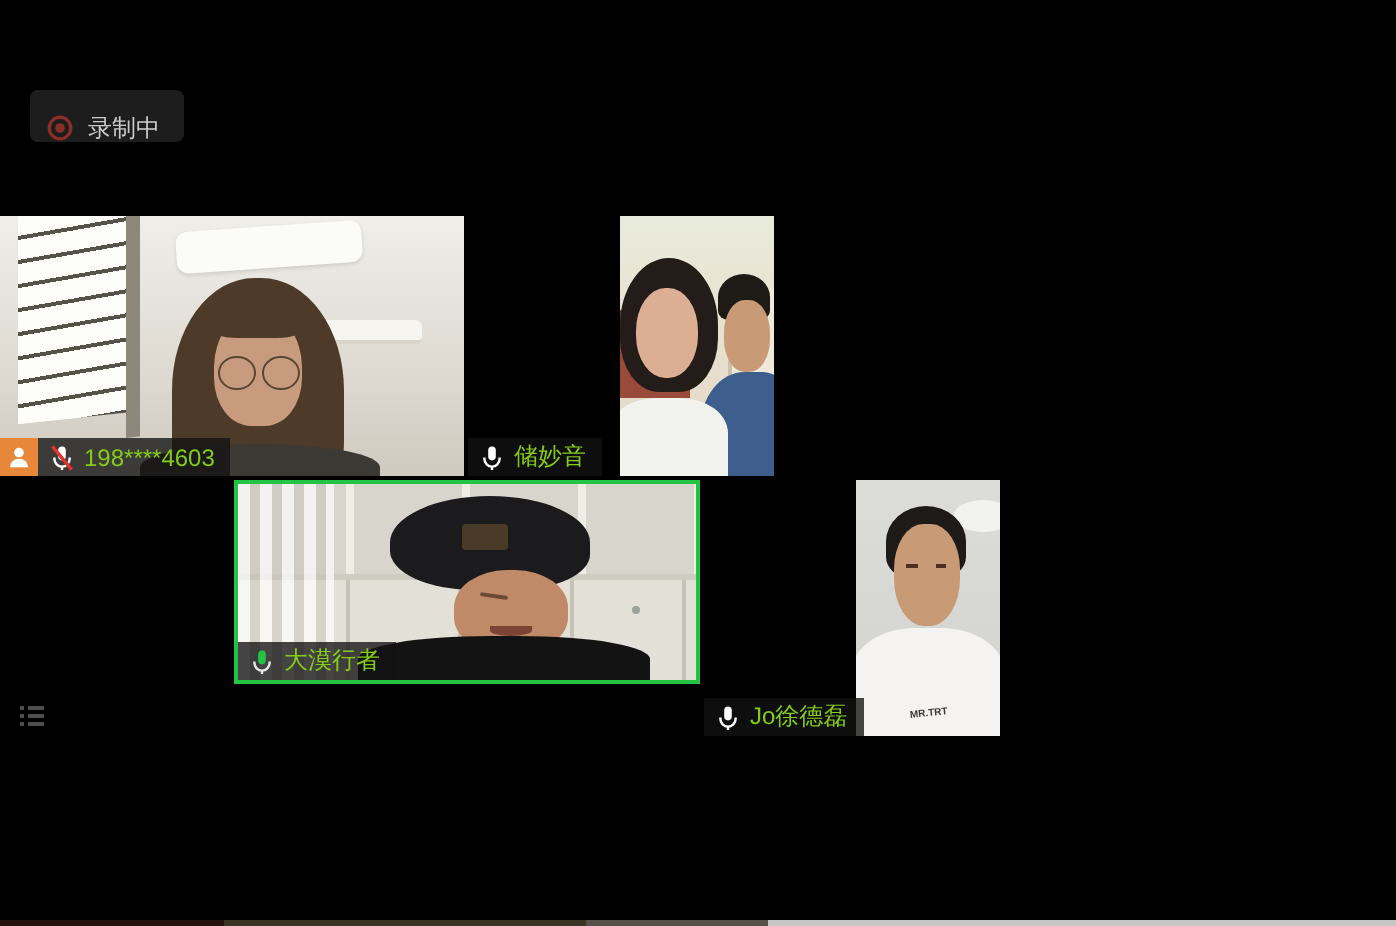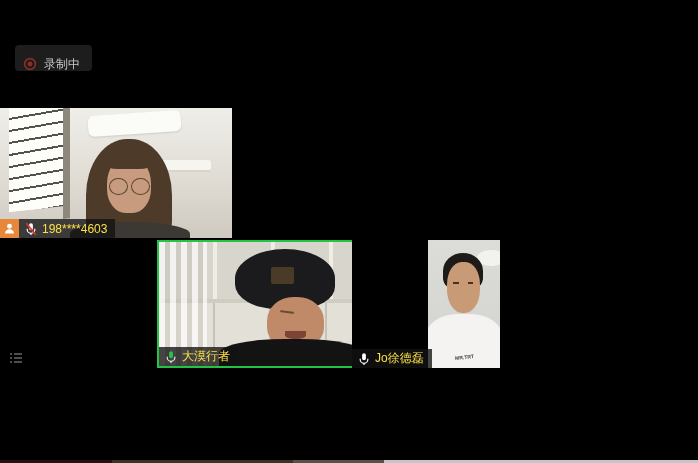--- a/index.html
+++ b/index.html
@@ -20,21 +20,21 @@
   
   .rec-badge{position:absolute;left:15px;top:25px;height:26px;display:flex;align-items:center;gap:7px;
     background:#1d1d1d;border-radius:4px;padding:12px 12px 0 8px;cursor:default;}
   .rec-badge span{font-size:12px;color:#c9c9c9;}
 
   
   .tile{position:absolute;background:#000;overflow:hidden;}
   .t1{left:0;top:88px;width:232px;height:130px;}
   .t2{left:234px;top:88px;width:231px;height:130px;}
   .t3{left:467px;top:88px;width:231px;height:130px;background:#29292b;}
-  .t4{left:117px;top:220px;width:233px;height:128px;border:2px solid #23c343;margin-left:40px;}
+  .t4{left:117px;top:220px;width:233px;height:102px;border:2px solid #23c343;}
   .t5{left:352px;top:220px;width:231px;height:128px;}
 
   .scene{position:absolute;inset:0;}
   .scene *{position:absolute;}
 
   
   .t1 .scene{background:linear-gradient(180deg,#efeee9 0%,#e0dcd4 55%,#cfc9bf 100%);}
   .t1 .window{left:4%;top:0;width:24%;height:80%;background:#fcfcf8;transform:skewY(-6deg);transform-origin:top left;
     background-image:repeating-linear-gradient(176deg,#fdfdfa 0 10px,#55524a 10px 12px);}
   .t1 .window-frame{left:27%;top:0;width:3%;height:85%;background:#8e877b;transform:skewY(-6deg);transform-origin:top left;}
@@ -97,21 +97,21 @@
   .t5 .hair{left:21%;top:10%;width:56%;height:28%;background:#1e1a18;border-radius:50% 50% 30% 30%;}
   .t5 .face{left:26%;top:17%;width:46%;height:40%;background:#c99a76;border-radius:44% 44% 46% 46%;}
   .t5 .eye-l{left:35%;top:33%;width:8%;height:2px;background:#4a3022;}
   .t5 .eye-r{left:55%;top:33%;width:8%;height:2px;background:#4a3022;}
   .t5 .shirt{left:-4%;bottom:-2%;width:108%;height:44%;background:#f4f3f1;border-radius:42% 42% 0 0;}
   .t5 .shirt-text{left:38%;bottom:6%;font-size:5px;color:#3a3a3a;transform:rotate(-6deg);font-weight:bold;}
 
   
   .tagrow{position:absolute;left:0;bottom:0;display:flex;align-items:stretch;}
   .nametag{display:flex;align-items:center;gap:4px;background:rgba(18,18,18,.78);
-    height:19px;padding:0 8px 0 5px;color:#fde047;font-size:12px;white-space:nowrap;}
+    height:19px;padding:0 8px 0 5px;color:#84cc16;font-size:12px;white-space:nowrap;}
   .member-badge{width:19px;height:19px;background:#e7873a;display:flex;align-items:center;justify-content:center;}
   .micicon{display:block;}
 
   
   .list-btn{position:absolute;left:8px;top:330px;width:16px;height:16px;cursor:pointer;}
 
   
   .bottom-edge{position:absolute;left:0;bottom:0;width:100%;height:3px;display:flex;}
   .bottom-edge .seg1{width:16%;background:#241310;}
   .bottom-edge .seg2{width:26%;background:#3a3523;}
@@ -159,20 +159,44 @@
             <rect x="5.1" y="1.2" width="3.8" height="7" rx="1.9" fill="#fff"></rect>
             <path d="M3.2 6.8v.7a3.8 3.8 0 0 0 7.6 0v-.7" stroke="#fff" stroke-width="1.2" fill="none"></path>
             <line x1="7" y1="11.4" x2="7" y2="13" stroke="#fff" stroke-width="1.2"></line>
             <line x1="2.2" y1="1.2" x2="11.8" y2="12.8" stroke-width="1.7" stroke="#e0332c"></line>
           </svg>
           <span>198****4603</span>
         </div>
       </div>
     </div>
 
+    <div class="tile t2">
+      <div class="scene">
+        <div class="portrait">
+          <div class="cabinet"></div>
+          <div class="door"></div>
+          <div class="man-hair"></div>
+          <div class="man-face"></div>
+          <div class="man-shirt"></div>
+          <div class="girl-hair"></div>
+          <div class="girl-face"></div>
+          <div class="girl-shirt"></div>
+        </div>
+      </div>
+      <div class="tagrow">
+        <div class="nametag">
+          <svg class="micicon" width="14" height="14" viewBox="0 0 14 14">
+            <rect x="5.1" y="1.2" width="3.8" height="7" rx="1.9" fill="#fff"></rect>
+            <path d="M3.2 6.8v.7a3.8 3.8 0 0 0 7.6 0v-.7" stroke="#fff" stroke-width="1.2" fill="none"></path>
+            <line x1="7" y1="11.4" x2="7" y2="13" stroke="#fff" stroke-width="1.2"></line>
+          </svg>
+          <span>储妙音</span>
+        </div>
+      </div>
+    </div>
 
 
     <div class="tile t4">
       <div class="scene">
         <div class="upper"></div>
         <div class="mid-rail"></div>
         <div class="curtain"></div>
         <div class="knob1"></div>
         <div class="knob2"></div>
         <div class="cap"></div>

